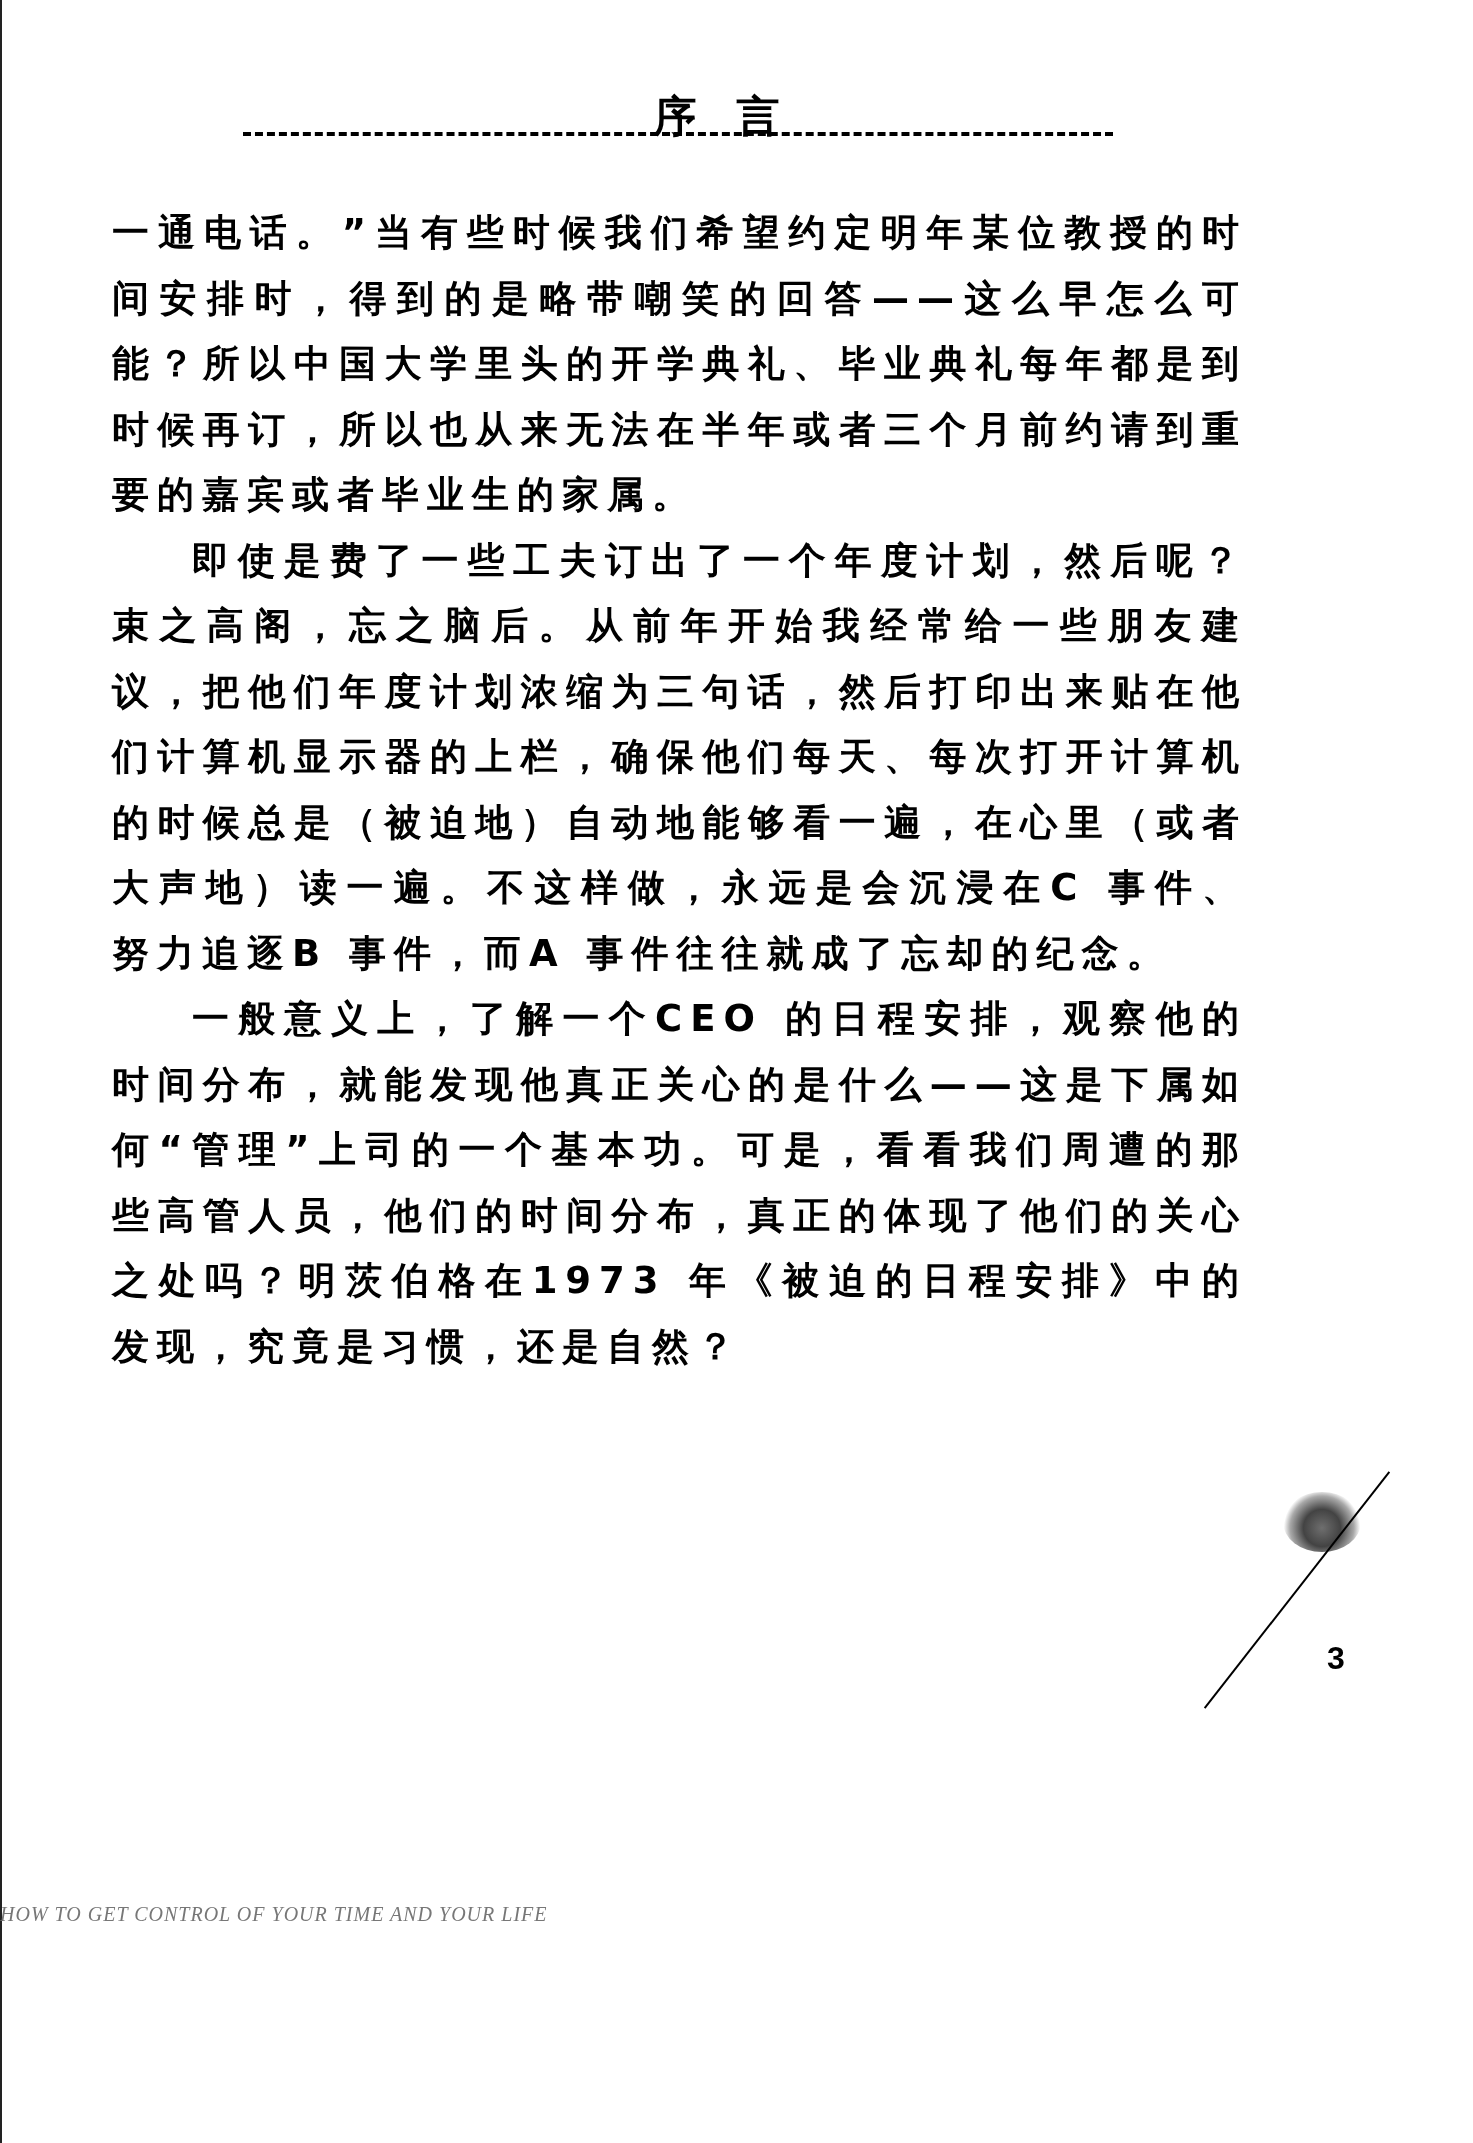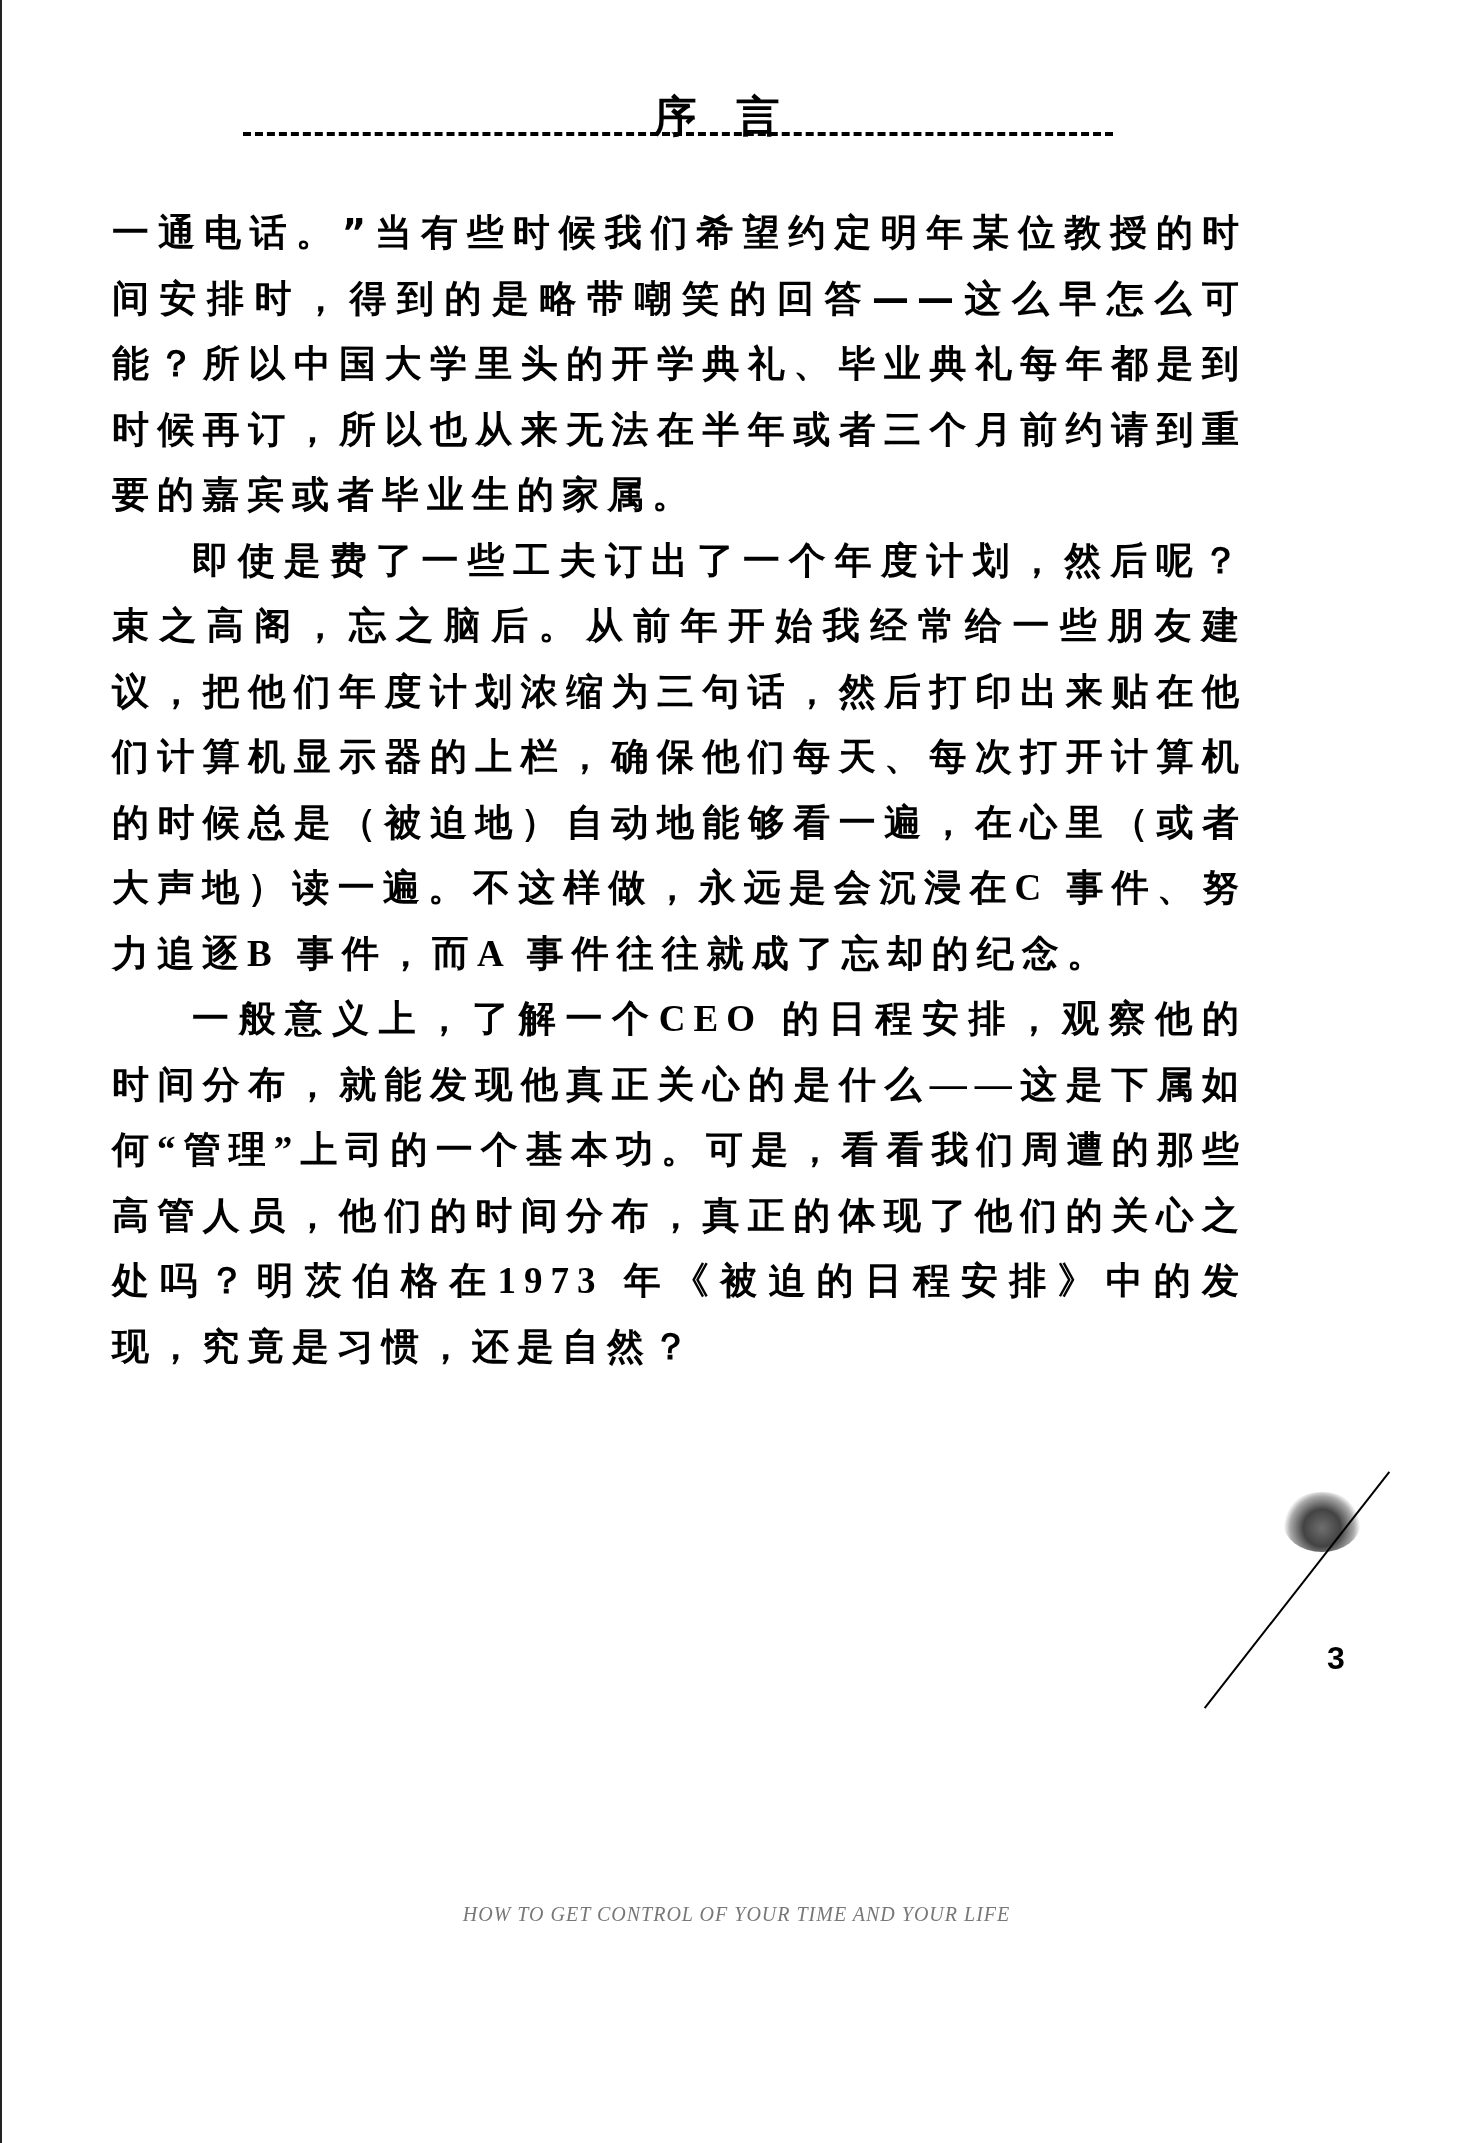--- a/index.html
+++ b/index.html
@@ -2,25 +2,25 @@
 <html><head>
 <meta charset="utf-8">
 <style>
   html,body{margin:0;padding:0;background:#fff;}
   body{width:1473px;height:2143px;position:relative;overflow:hidden;font-family:"DejaVu Sans",sans-serif;color:#000;}
   .left-edge{position:absolute;left:0;top:0;width:2px;height:2143px;background:#222;}
   .header-title{position:absolute;left:0;width:1473px;top:88px;text-align:center;font-size:43px;font-weight:bold;letter-spacing:40px;}
   .header-rule{position:absolute;left:243px;width:870px;top:132px;border-top:4px dashed #000;}
   .body-text{position:absolute;left:112px;top:200px;width:1135px;font-size:37px;line-height:65.5px;letter-spacing:8px;text-align:justify;font-weight:bold;}
   .para{margin:0;}
-  .para.indent{text-indent:80px;font-family:Liberation Serif, serif;}
+  .para.indent{text-indent:80px;}
   .ornament{position:absolute;left:1283px;top:1492px;width:78px;height:60px;border-radius:50%;background:radial-gradient(circle at 50% 60%,#555 0,#222 35%,#999 60%,#fff 72%);opacity:.85;}
   .slash{position:absolute;left:1296px;top:1440px;width:2px;height:300px;background:#000;transform:rotate(38deg);transform-origin:center;}
   .page-number{position:absolute;left:1327px;top:1640px;font-size:32px;font-weight:bold;font-family:"Liberation Sans",sans-serif;}
-  .footer{position:absolute;left:0;width:1473px;top:1903px;text-align:center;font-family:"Liberation Serif",serif;font-style:italic;font-size:20px;color:#777;letter-spacing:1px;}
+  .footer{position:absolute;left:0;width:1473px;top:1903px;font-family:"Liberation Serif",serif;font-style:italic;font-size:20px;color:#777;letter-spacing:1px;}
 </style>
 </head>
 <body>
 
 <div class="left-edge"></div>
 
 <div class="header-title">序言</div>
 <div class="header-rule"></div>
 
 <div class="body-text">

